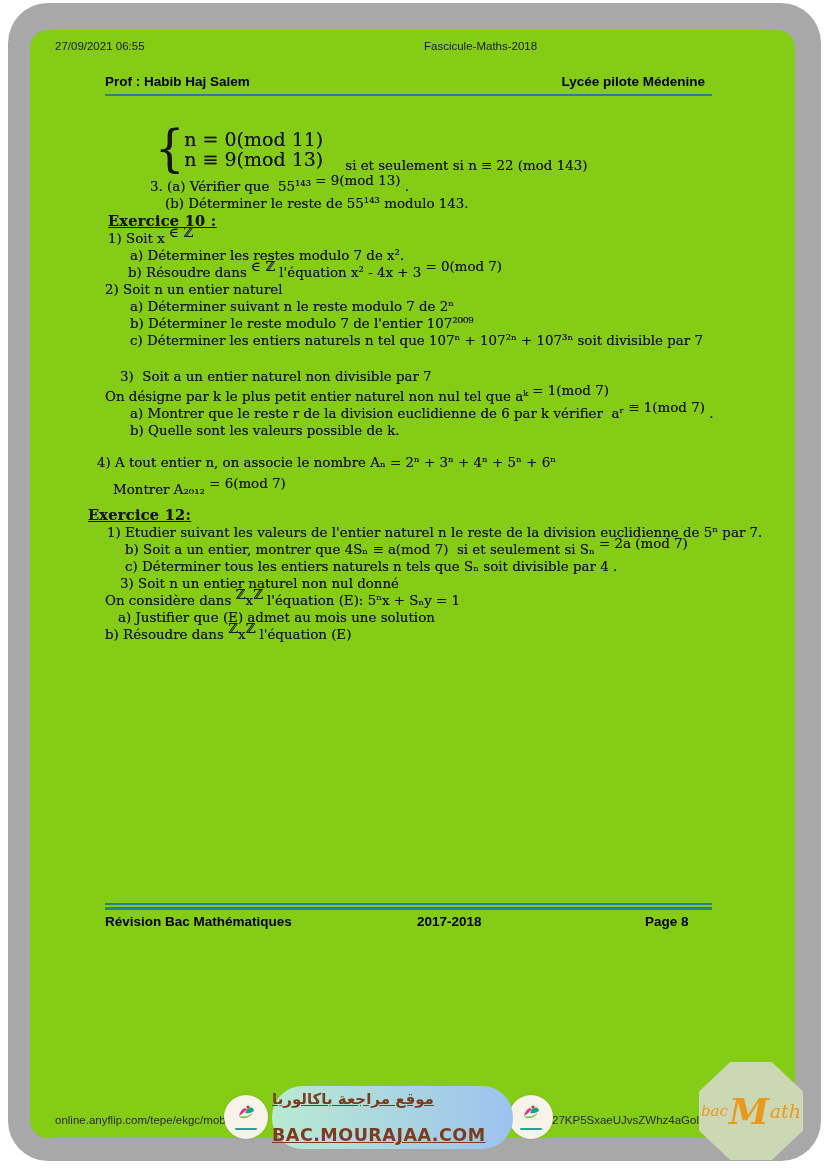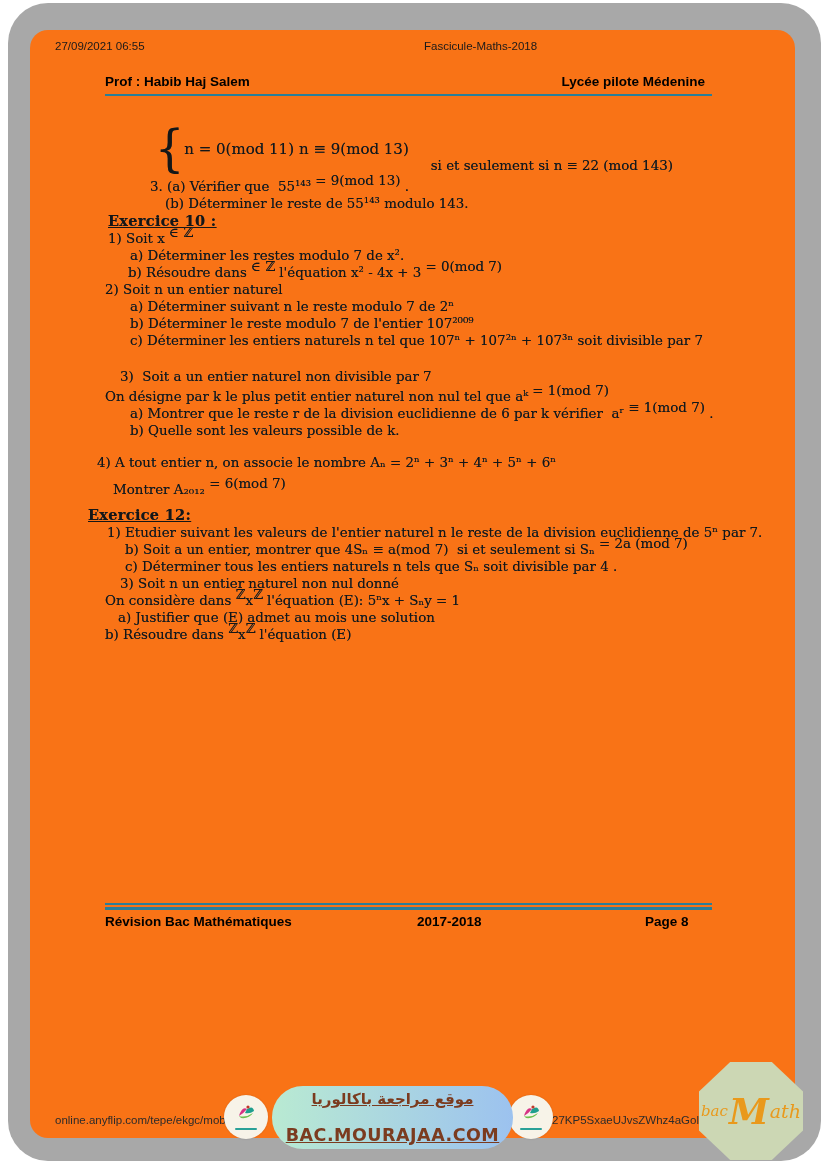--- a/index.html
+++ b/index.html
@@ -8,62 +8,62 @@
     background:#ffffff;font-family:"DejaVu Serif",serif;
   }
   
   .page-shadow{
     position:absolute;left:8px;top:3px;width:813px;height:1158px;
     background:var(--shadow,#a8a8a8);border-radius:40px;
   }
   
   .sheet{
     position:absolute;left:30px;top:30px;width:765px;height:1108px;
-    background:#f97316;border-radius:18px;
+    background:#84cc16;border-radius:18px;
   }
   .meta{position:absolute;top:10px;left:0;width:100%;height:16px;
     font-family:"Liberation Sans",sans-serif;font-size:11.5px;color:#1a1a1a;}
   .meta .dt{position:absolute;left:25px;top:0;}
   .meta .ttl{position:absolute;left:394px;top:0;}
   .hdr{position:absolute;top:44px;left:75px;right:90px;
     font-family:"Liberation Sans",sans-serif;font-weight:bold;font-size:13.5px;color:#000;
     display:flex;justify-content:space-between;}
   .hdr-rule{position:absolute;top:64px;left:75px;right:83px;height:2px;background:var(--accent,#2a7e99);}
   
   .doc{position:absolute;left:0;top:94px;width:100%;color:#161616;
     font-size:13.4px;line-height:17px;text-shadow:0 0 .3px #444;}
   .doc .line{white-space:pre;}
   .doc .ex-heading{font-weight:bold;text-decoration:underline;font-size:14.5px;line-height:18px;letter-spacing:.3px;}
   .doc .hi{position:relative;top:-6px;}
   .sysline{display:flex;align-items:flex-end;height:52px;margin-bottom:2px;}
   .sys-pre{padding-bottom:2px;}
   .brace-group{display:flex;align-items:center;margin:0 22px 0 10px;position:relative;top:-4px;}
   .brace{font-size:46px;font-weight:400;line-height:46px;transform:scaleY(1.08);}
-  .stack{display:flex;flex-direction:row;gap:5px;font-size:15px;line-height:15px;}
+  .stack{display:flex;flex-direction:column;gap:5px;font-size:19px;line-height:15px;}
   .sys-post{padding-bottom:2px;}
   
   .ftr-rule1{position:absolute;top:873px;left:75px;right:83px;height:2px;background:var(--accent,#2a7e99);}
   .ftr-rule2{position:absolute;top:877px;left:75px;right:83px;height:3px;background:var(--accent,#2a7e99);}
   .ftr{position:absolute;top:884px;left:0;width:100%;height:18px;
     font-family:"Liberation Sans",sans-serif;font-weight:bold;font-size:13.5px;color:#000;}
   .ftr .fl{position:absolute;left:75px;}
   .ftr .fc{position:absolute;left:387px;}
   .ftr .fr{position:absolute;left:615px;}
   
   .url-text{position:absolute;font-family:"Liberation Sans",sans-serif;font-size:11.5px;color:#2b2b2b;z-index:6;}
   .url-l{left:55px;top:1114px;}
   .url-r{left:552px;top:1114px;}
   .badge{position:absolute;width:44px;height:44px;border-radius:50%;background:#f7f3e8;z-index:7;
     display:flex;flex-direction:column;align-items:center;justify-content:center;box-shadow:0 0 2px rgba(0,0,0,.15);}
   .badge-1{left:224px;top:1095px;}
   .badge-2{left:509px;top:1095px;}
   .badge .cap{width:22px;height:2px;background:#2aa198;margin-top:2px;border-radius:1px;}
   .banner{position:absolute;left:272px;top:1086px;width:241px;height:63px;border-radius:31px;z-index:8;
     background:linear-gradient(90deg,var(--grad-from,#b9ead2),var(--grad-to,#9cc2ef));
-    display:flex;flex-direction:column;align-items:center;justify-content:center;gap:17px;
+    display:flex;flex-direction:column;align-items:flex-start;justify-content:center;gap:17px;
     font-family:"DejaVu Sans",sans-serif;color:var(--banner-ink,#7b3b1f);}
   .banner .ar{font-size:15px;font-weight:bold;text-decoration:underline;direction:rtl;}
   .banner .dom{font-size:17.5px;font-weight:bold;text-decoration:underline;letter-spacing:.5px;}
   .octagon{position:absolute;left:699px;top:1062px;width:104px;height:98px;z-index:7;
     background:var(--logo-bg,#ccd7b4);
     clip-path:polygon(30% 0,70% 0,100% 30%,100% 70%,70% 100%,30% 100%,0 70%,0 30%);
     display:flex;align-items:center;justify-content:center;
     font-family:"DejaVu Serif",serif;font-style:italic;color:var(--logo-ink,#e9991c);}
   .octagon .b1{font-size:15px;}
   .octagon .b2{font-size:36px;font-weight:bold;margin:0 1px;}

